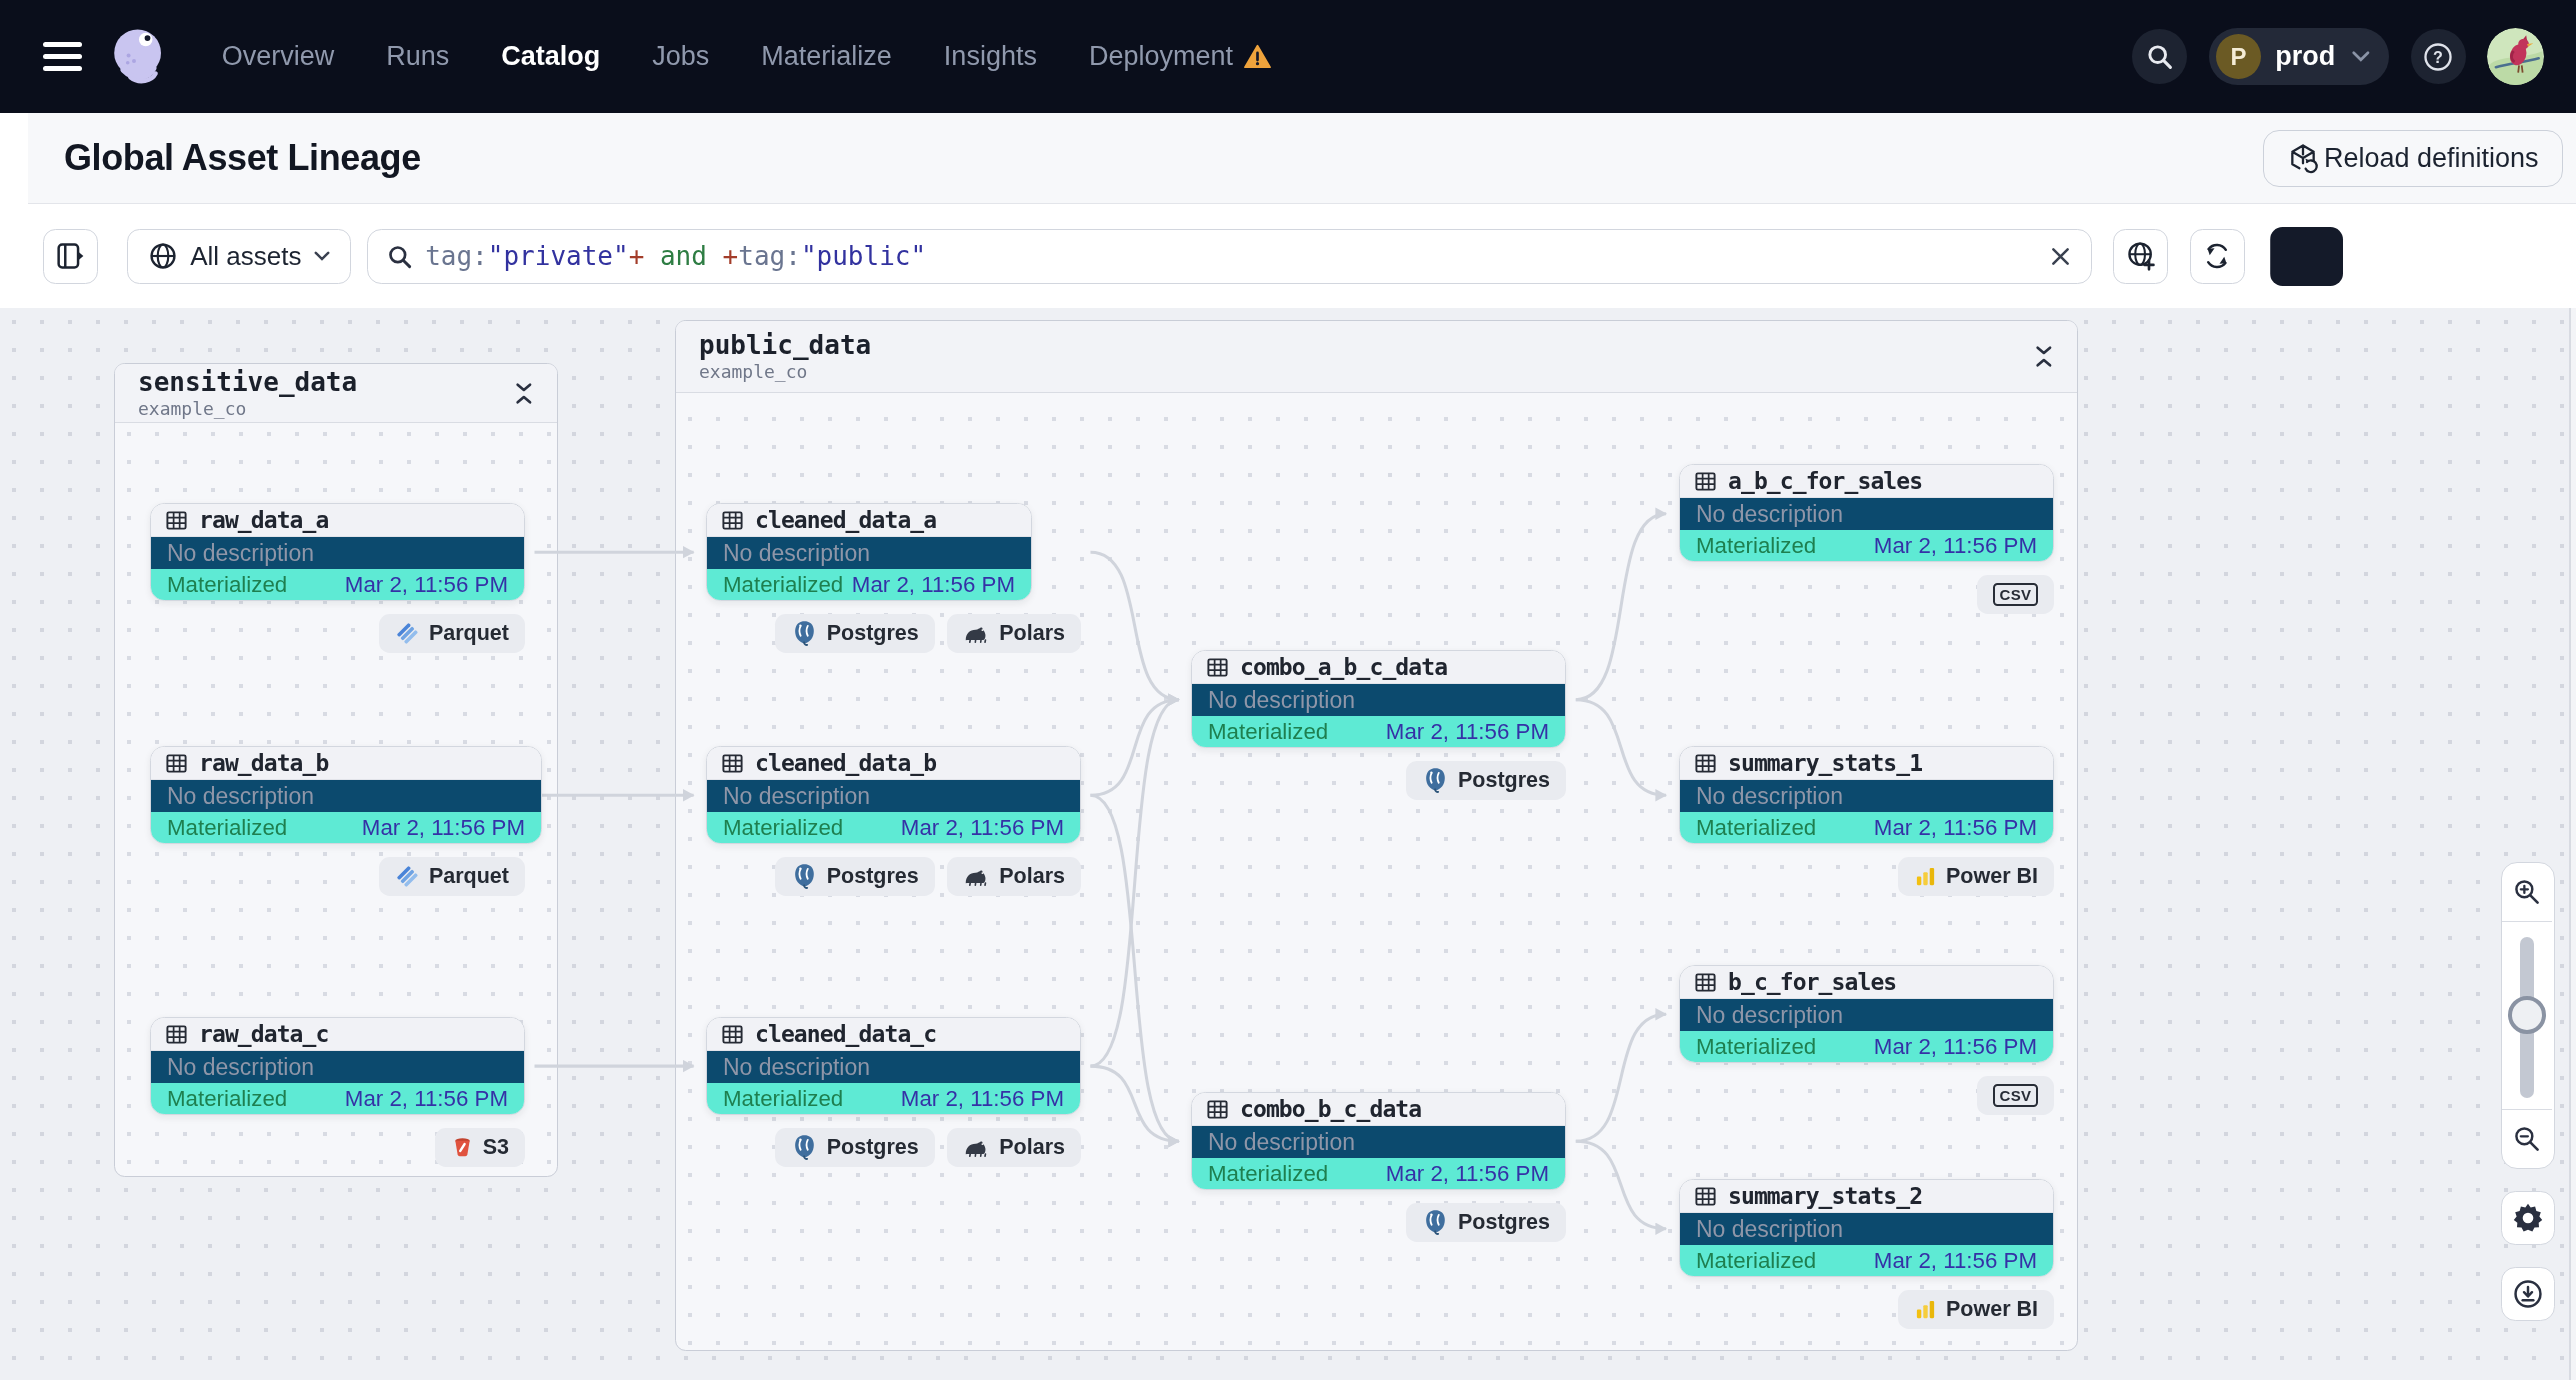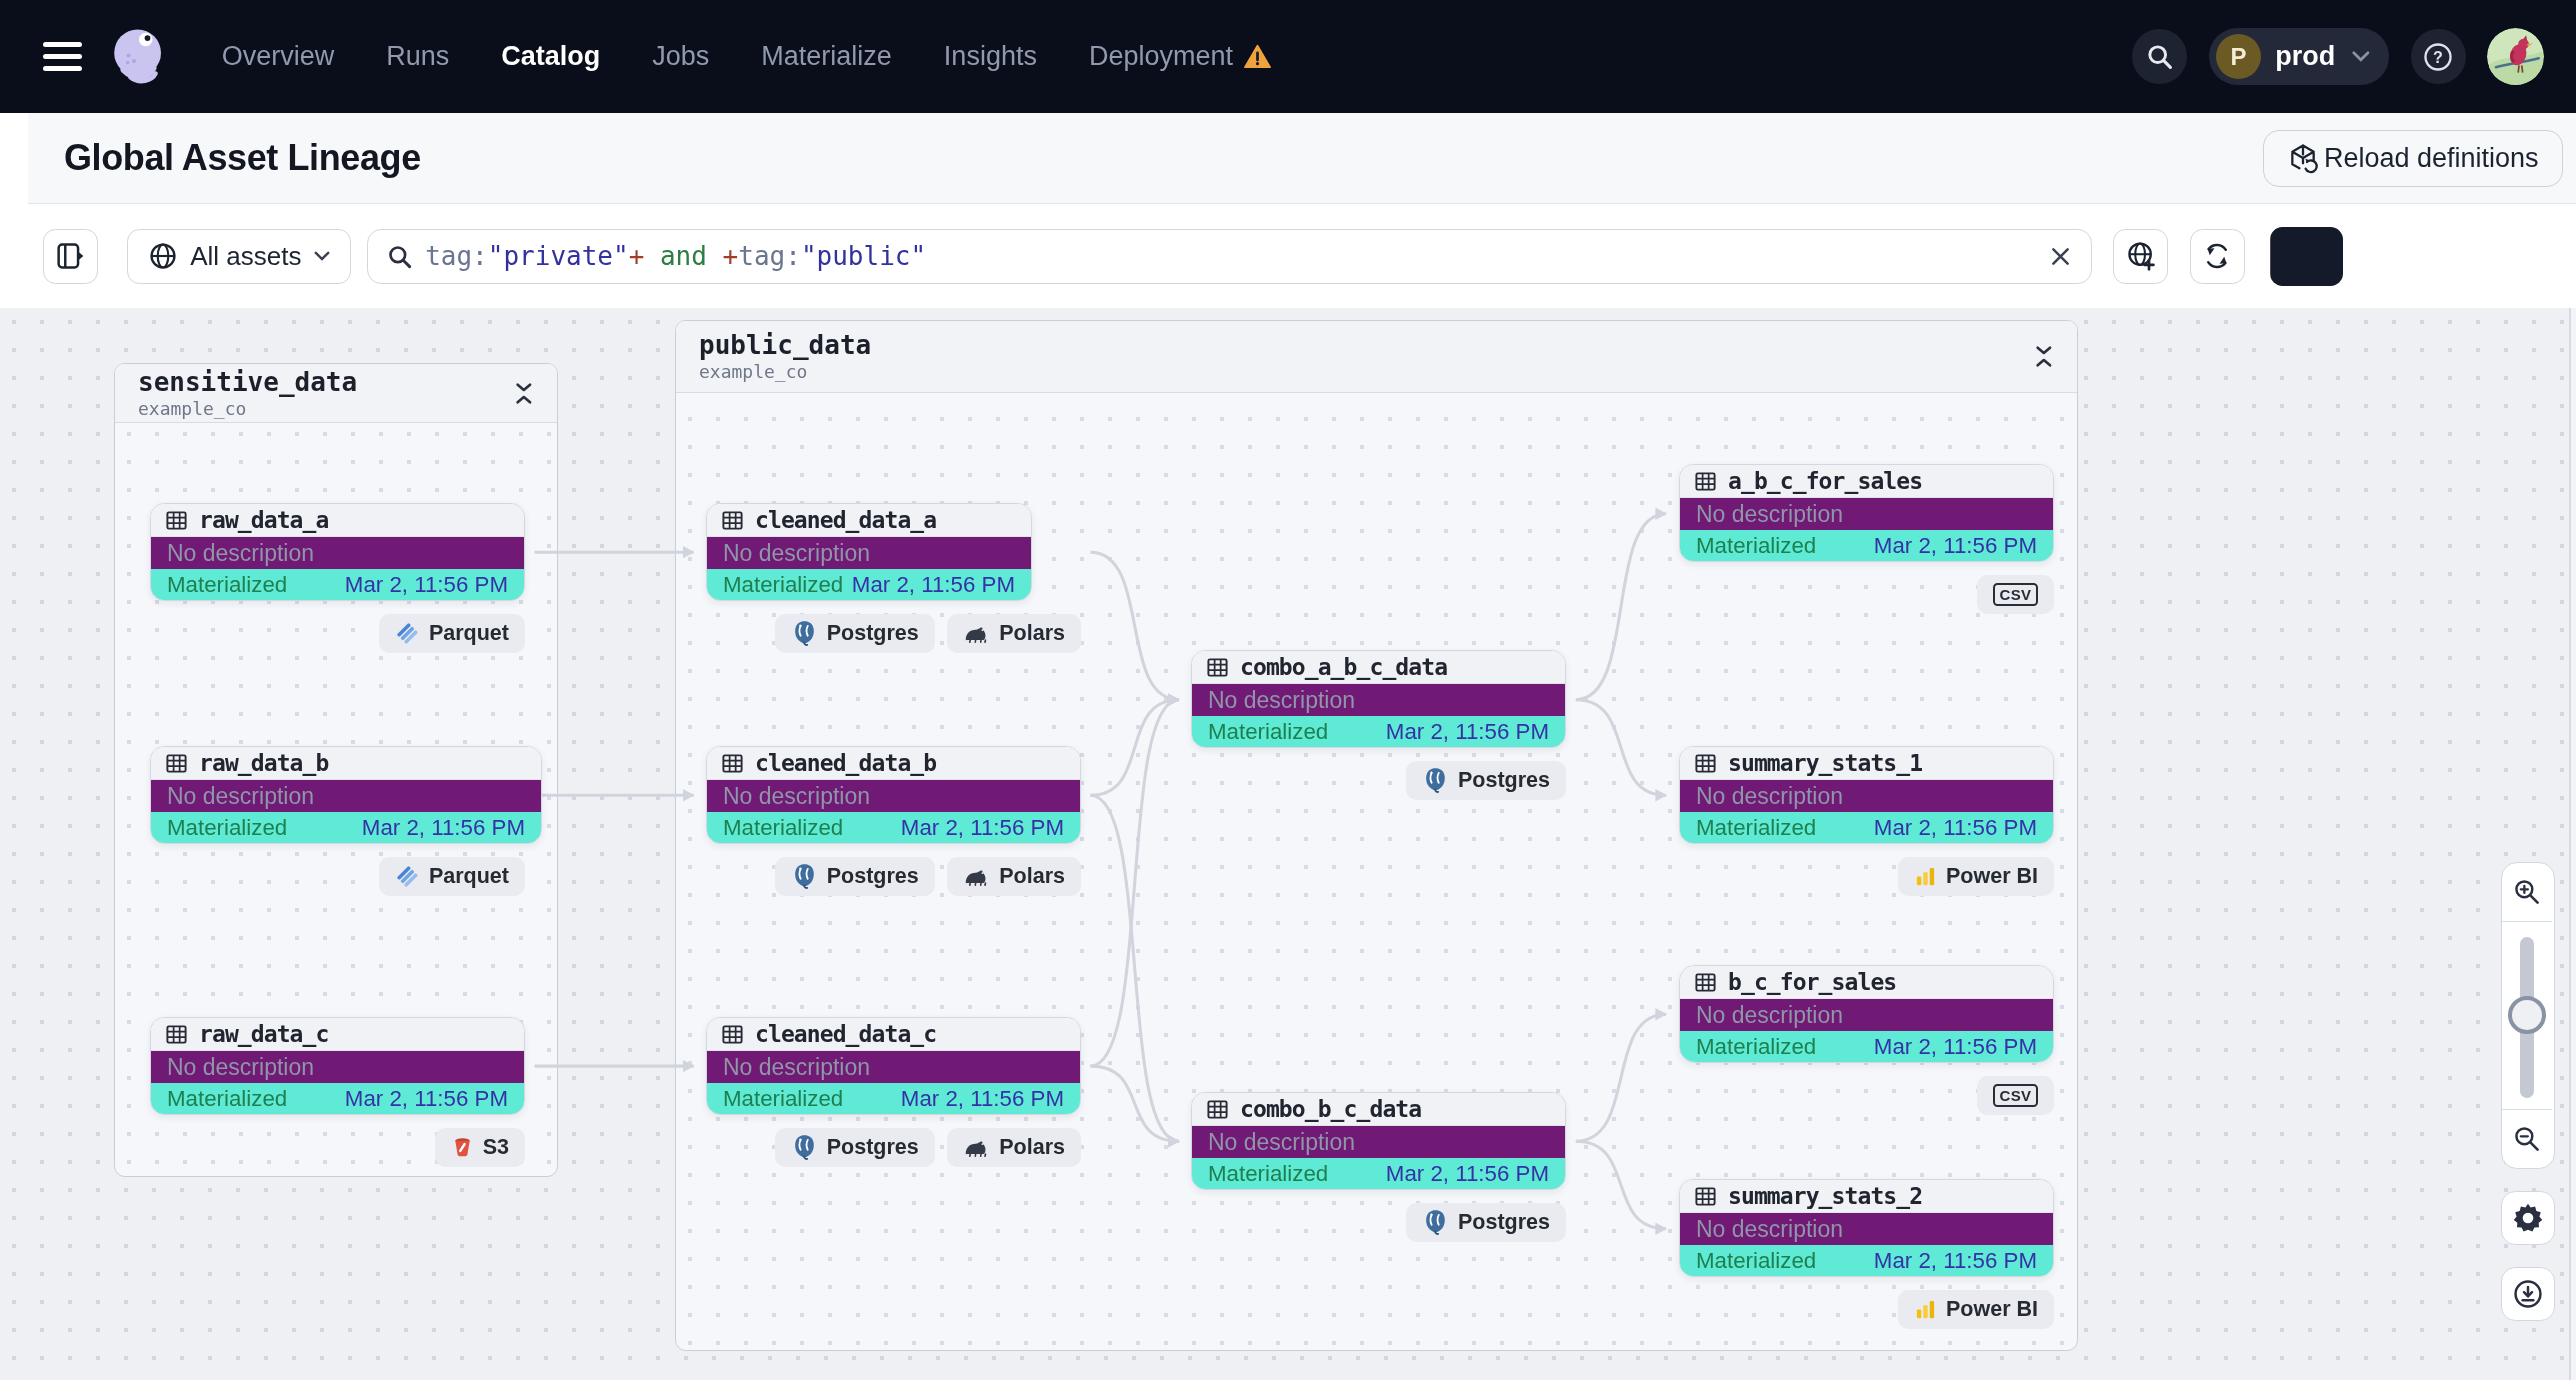--- a/index.html
+++ b/index.html
@@ -57,21 +57,21 @@
                   display:flex; align-items:center; padding:0 23px; }
   .group-titles { display:flex; flex-direction:column; justify-content:center; gap:1.8px; }
   .group-title { font-size:26px; font-weight:700; color:#1b202b; }
   .group-subtitle { font-size:18px; color:#707789; }
   .group-collapse { margin-left:auto; cursor:pointer; display:flex; }
 
   .asset-node { position:absolute; width:375px; height:98px; background:#ffffff; border:1.8px solid #d3d7df; border-radius:14.3px;
                 box-shadow:0 2.7px 7.2px rgba(18,23,35,0.07); cursor:pointer; overflow:hidden; display:flex; flex-direction:column;}
   .node-head { height:33px; background:#f1f2f6; border-bottom:0.9px solid #e2e4ea; display:flex; align-items:center; gap:10.7px; padding:0 14.3px; flex:none;}
   .node-title { font-size:23px; font-weight:700; color:#20252f; letter-spacing:-0.9px; }
-  .node-desc { height:32px; display:flex; align-items:center; padding:8px 16px; font-size:23px; color:#8f96a8; flex:none; background:#701a75;}
+  .node-desc { height:32px; display:flex; align-items:center; padding:8px 16px; font-size:23px; color:#8f96a8; flex:none; background:#0c4a6e;}
   .node-status { flex:1; background:#5eead4; display:flex; align-items:center; padding:0 16px; font-size:22.3px; }
   .status-label { color:#1e7f4f; }
   .status-time { margin-left:auto; color:#3531a6; }
   .badge-row { position:absolute; display:flex; gap:12.5px; }
   .kind-badge { height:39px; border-radius:10.7px; background:#e9ebf0; display:flex; align-items:center; gap:9px; padding:0 16px;
                 font-size:21.5px; font-weight:700; color:#252a33; }
   .csv-box { border:2.7px solid #272c36; border-radius:4.5px; font-size:15px; font-weight:700; color:#272c36; padding:0.9px 4.5px; letter-spacing:0.4px;
              font-family:"Liberation Sans",sans-serif; }
 
   

